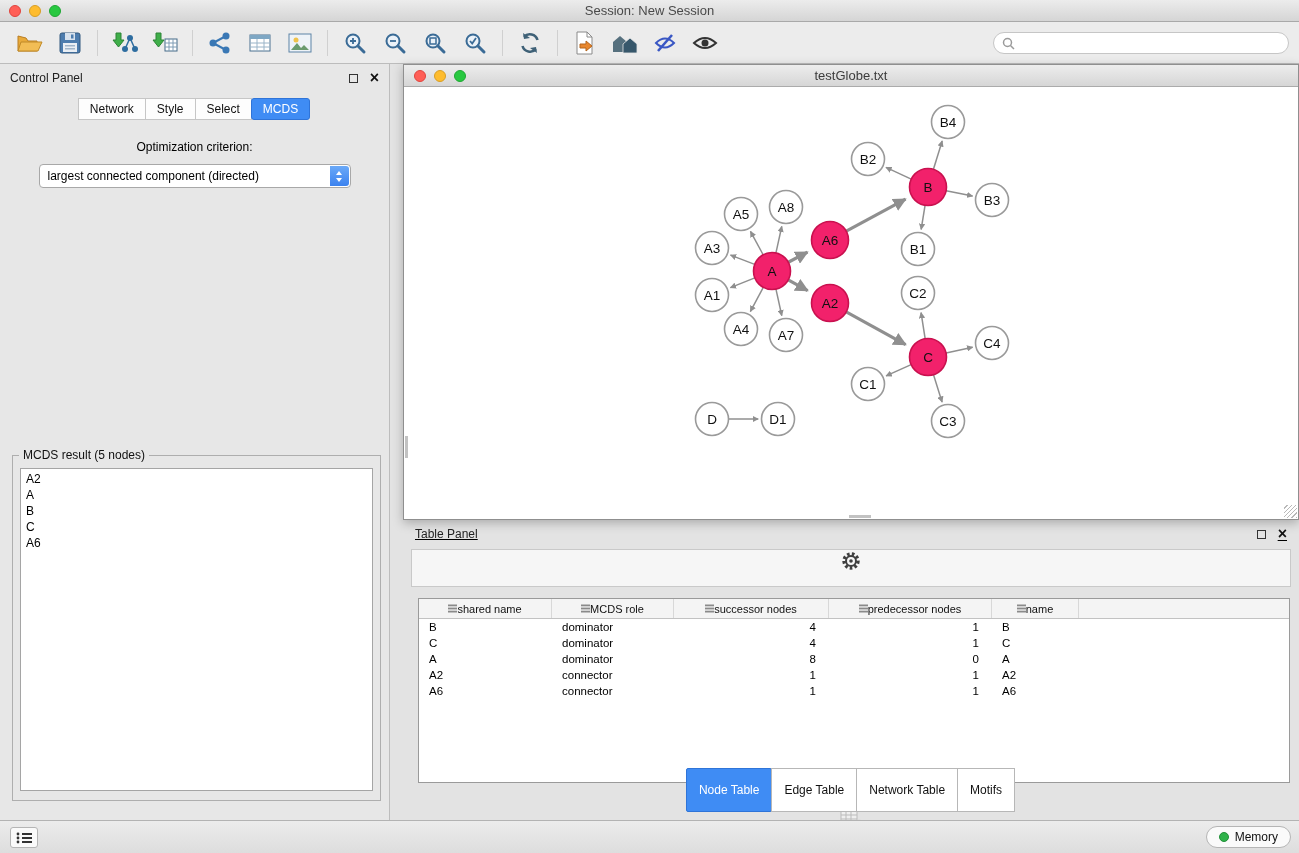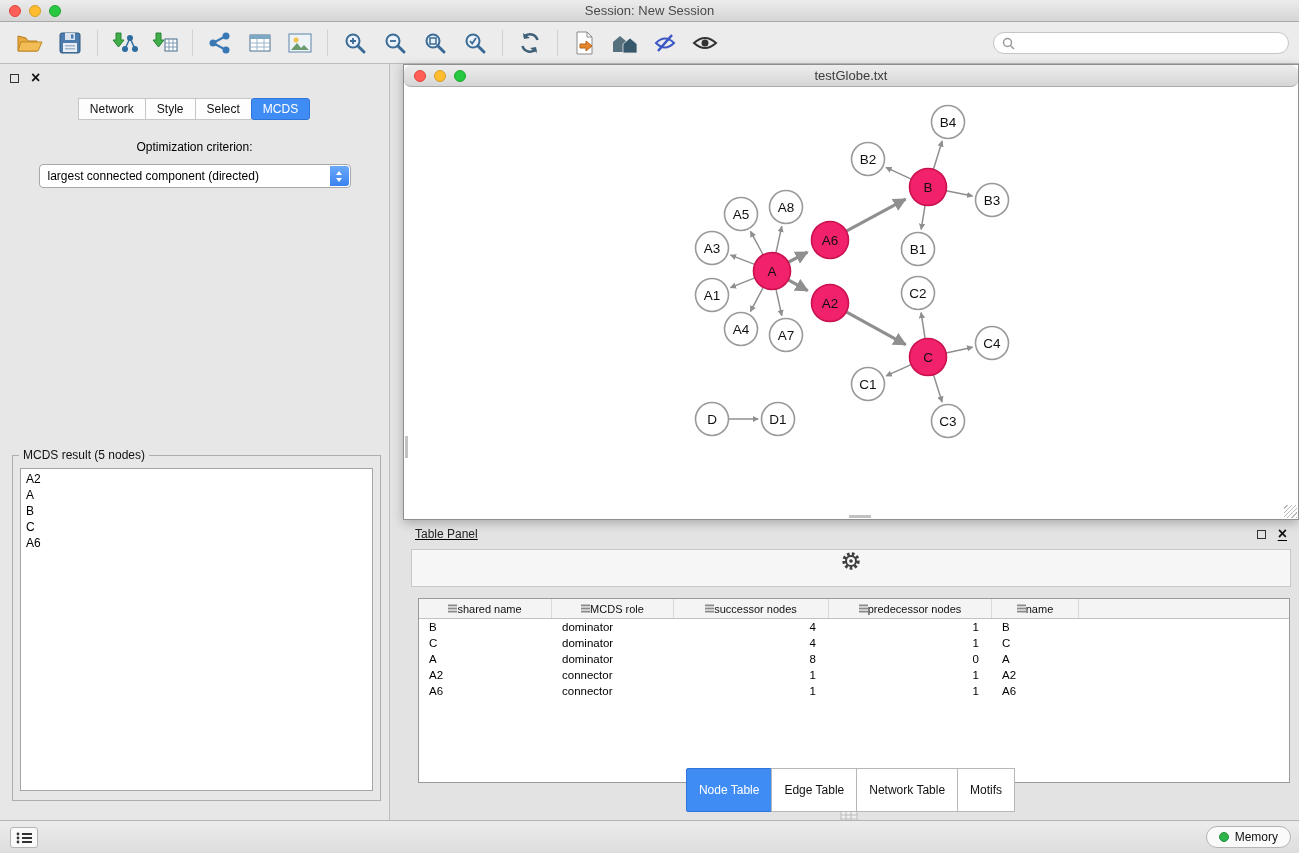--- a/index.html
+++ b/index.html
@@ -54,21 +54,21 @@
     border:1px solid #aeaeae; }
   .result-legend { position:absolute; top:-8px; left:6px; background:#e7e7e7; padding:0 4px; font-size:12px; color:#111; }
   .listbox { position:absolute; left:7px; right:7px; top:12px; bottom:9px; background:#fff;
     border:1px solid #a5a5a5; overflow:auto; padding-top:2px; }
   .list-item { font-size:12px; height:16px; line-height:16px; padding:0 5px; color:#000; }
 
   
   .netwin { position:absolute; left:403px; top:64px; width:896px; height:456px;
     background:#fff; border:1px solid #8f8f8f; box-shadow:0 3px 10px rgba(0,0,0,0.25); }
   .wtitle { height:22px; background:linear-gradient(#ededed,#d6d6d6); border-bottom:1px solid #ababab;
-    position:relative; display:flex; align-items:center;border-radius:7px; }
+    position:relative; display:flex; align-items:center; }
   .wtitle .tl-group { top:5px; left:10px; }
   .wtitle .title { flex:1; text-align:center; font-size:13px; color:#3c3c3c; }
   .canvas { position:absolute; top:23px; left:1px; right:1px; bottom:1px; background:#fff; overflow:hidden; }
   .vscroll-stub { position:absolute; left:0px; top:348px; width:3px; height:22px; background:#c2c2c2; }
   .hscroll-stub { position:absolute; left:444px; bottom:0px; width:22px; height:3px; background:#c2c2c2; }
   .resize-corner { position:absolute; right:0; bottom:0; width:13px; height:13px;
     background:repeating-linear-gradient(135deg,#fff 0 2px,#b9b9b9 2px 3px); }
 
   
   .tablepanel { position:absolute; left:403px; top:522px; width:896px; height:292px;text-decoration:underline; }
@@ -240,20 +240,21 @@
     <svg width="13" height="13" viewBox="0 0 13 13">
       <circle cx="5.5" cy="5.5" r="4" fill="none" stroke="#9a9a9a" stroke-width="1.5"></circle>
       <line x1="8.5" y1="8.5" x2="12" y2="12" stroke="#9a9a9a" stroke-width="1.5"></line>
     </svg>
     <input type="text" placeholder="" style="">
   </div>
 </div>
 
 <div class="control-panel">
   <div class="cp-header">
+    <span class="cp-title">Control Panel</span>
     <span class="float-icon"></span>
     <span class="close-x">×</span>
   </div>
   <div class="ctabs" id="control-tabs">
       <div class="ctab">Network</div>
       <div class="ctab">Style</div>
       <div class="ctab">Select</div>
       <div class="ctab active">MCDS</div>
     </div>
   <div class="opt-label">Optimization criterion:</div>

